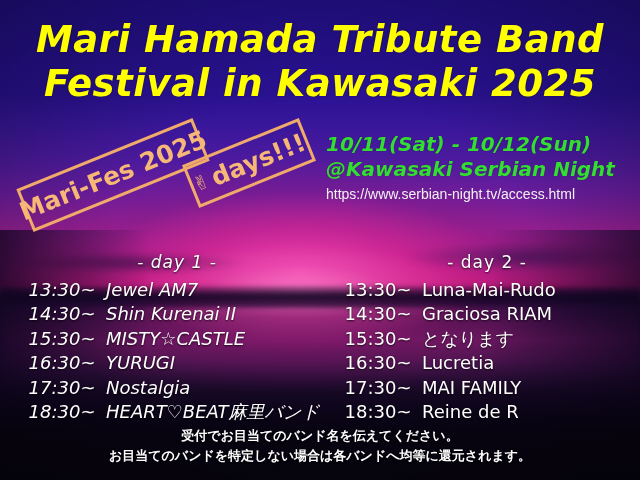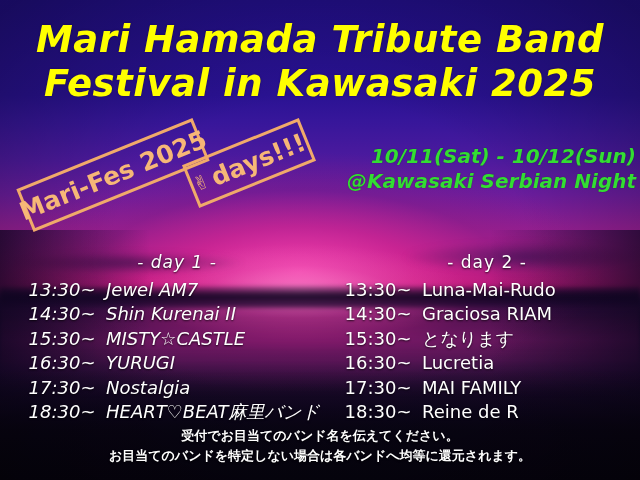--- a/index.html
+++ b/index.html
@@ -103,23 +103,22 @@
   }
   #stamp-days{
     left:186px;top:140px;width:126px;height:46px;
     transform:rotate(-22deg);
     font-size:25px;
   }
   #stamp-days .peace{font-size:19px;margin-right:4px;}
 
   
   #info{
-    position:absolute;left:326px;top:144px;width:310px;
-    font-family:"DejaVu Sans","Liberation Sans",sans-serif;
-    text-align:right;
+    position:absolute;left:326px;top:132px;width:310px;
+    font-family:"DejaVu Sans","Liberation Sans",sans-serif;
   }
   #info .g{
     color:#33dd33;font-weight:bold;font-style:italic;
     font-size:20px;line-height:25px;white-space:nowrap;
     text-shadow:0 0 1px rgba(0,0,0,.5);
   }
   #info .url{
     color:#f2f2f2;font-size:14px;line-height:21px;margin-top:2px;
     white-space:nowrap;font-family:"Liberation Sans",sans-serif;
   }
@@ -178,20 +177,21 @@
   </div>
 
   <div class="stamp" id="stamp-days">
     <span class="peace">✌</span>
     <span>days!!!</span>
   </div>
 
   <div id="info">
     <div class="g">10/11(Sat) - 10/12(Sun)</div>
     <div class="g">@Kawasaki Serbian Night</div>
+    <div class="url">https://www.serbian-night.tv/access.html</div>
   </div>
 
   <div class="col" id="col-day1">
     <div class="dayhead">- day 1 -</div>
     <div class="slot">
       <span class="t">13:30~</span>
       <span class="n">Jewel AM7</span>
     </div>
     <div class="slot">
       <span class="t">14:30~</span>

